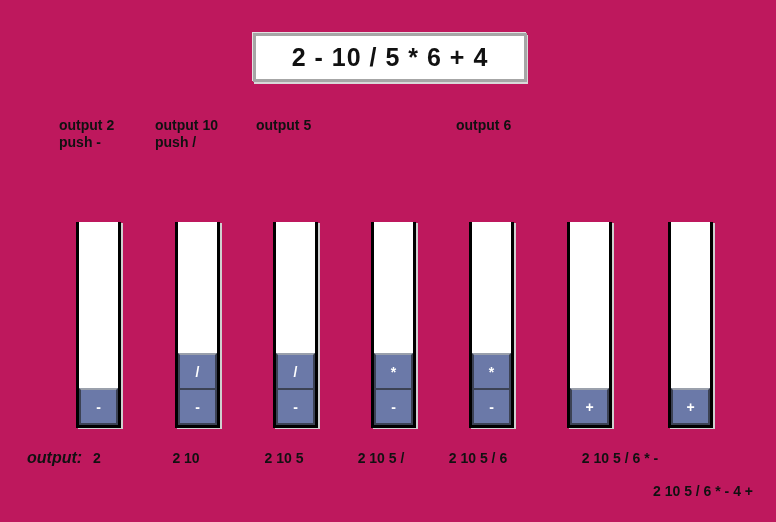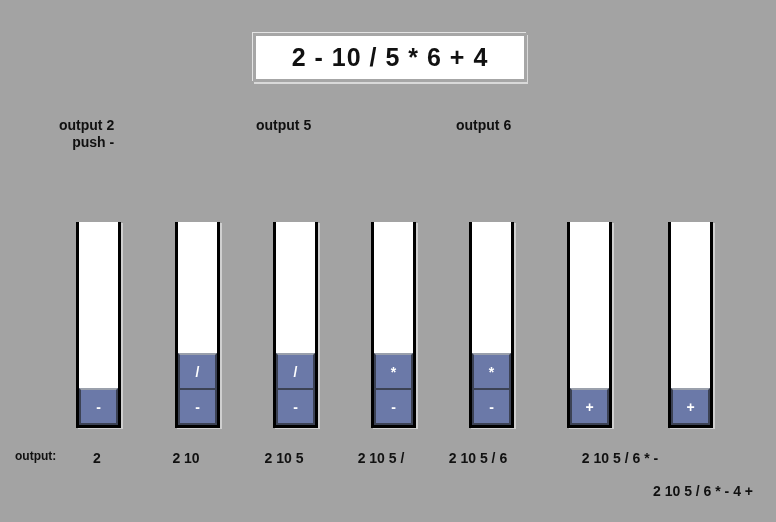--- a/index.html
+++ b/index.html
@@ -1,24 +1,23 @@
 <!DOCTYPE html>
 <html><head>
 <meta charset="utf-8">
 <style>
   html, body { margin: 0; padding: 0; background: #ffffff; }
   .canvas {
     position: relative;
     width: 776px;
     height: 522px;
-    background: #a3a3a3;
+    background: #be185d;
     font-family: "Liberation Sans", sans-serif;
     color: #111111;
     overflow: hidden;
-    text-align: right;
   }
   .title-box {
     position: absolute;
     left: 253px; top: 33px;
     width: 274px; height: 49px;
     box-sizing: border-box;
     border: 3px solid #a6a6a6;
     box-shadow: 1px 2px 0 #d9d9d9, -1px -1px 0 #e3e3e3;
     background: #ffffff;
     display: flex; align-items: center; justify-content: center;
@@ -64,36 +63,39 @@
     position: absolute;
     top: 450px;
     transform: translateX(-50%);
     font-size: 14px;
     font-weight: 600;
     white-space: nowrap;
   }
   .out.line2 { top: 483px; }
   .out-label {
     position: absolute;
-    left: 15px; top: 449px;
-    font-size: 12px;
+    left: 27px; top: 449px;
+    font-size: 16px;
     font-weight: 600;
+    font-style: italic;
   }
 </style>
 </head>
 <body>
 
 <div class="canvas">
 
   <div class="title-box">
     <span>2 - 10 / 5 * 6 + 4</span>
   </div>
 
   <div class="step-label" style="left:59px">output 2
 push -</div>
+  <div class="step-label" style="left:155px">output 10
+push /</div>
   <div class="step-label" style="left:256px">output 5</div>
   <div class="step-label" style="left:456px">output 6</div>
 
   <div class="stack" style="left:76px">
     <div class="cell">
         <span>-</span>
       </div>
   </div>
 
   <div class="stack" style="left:175px">

